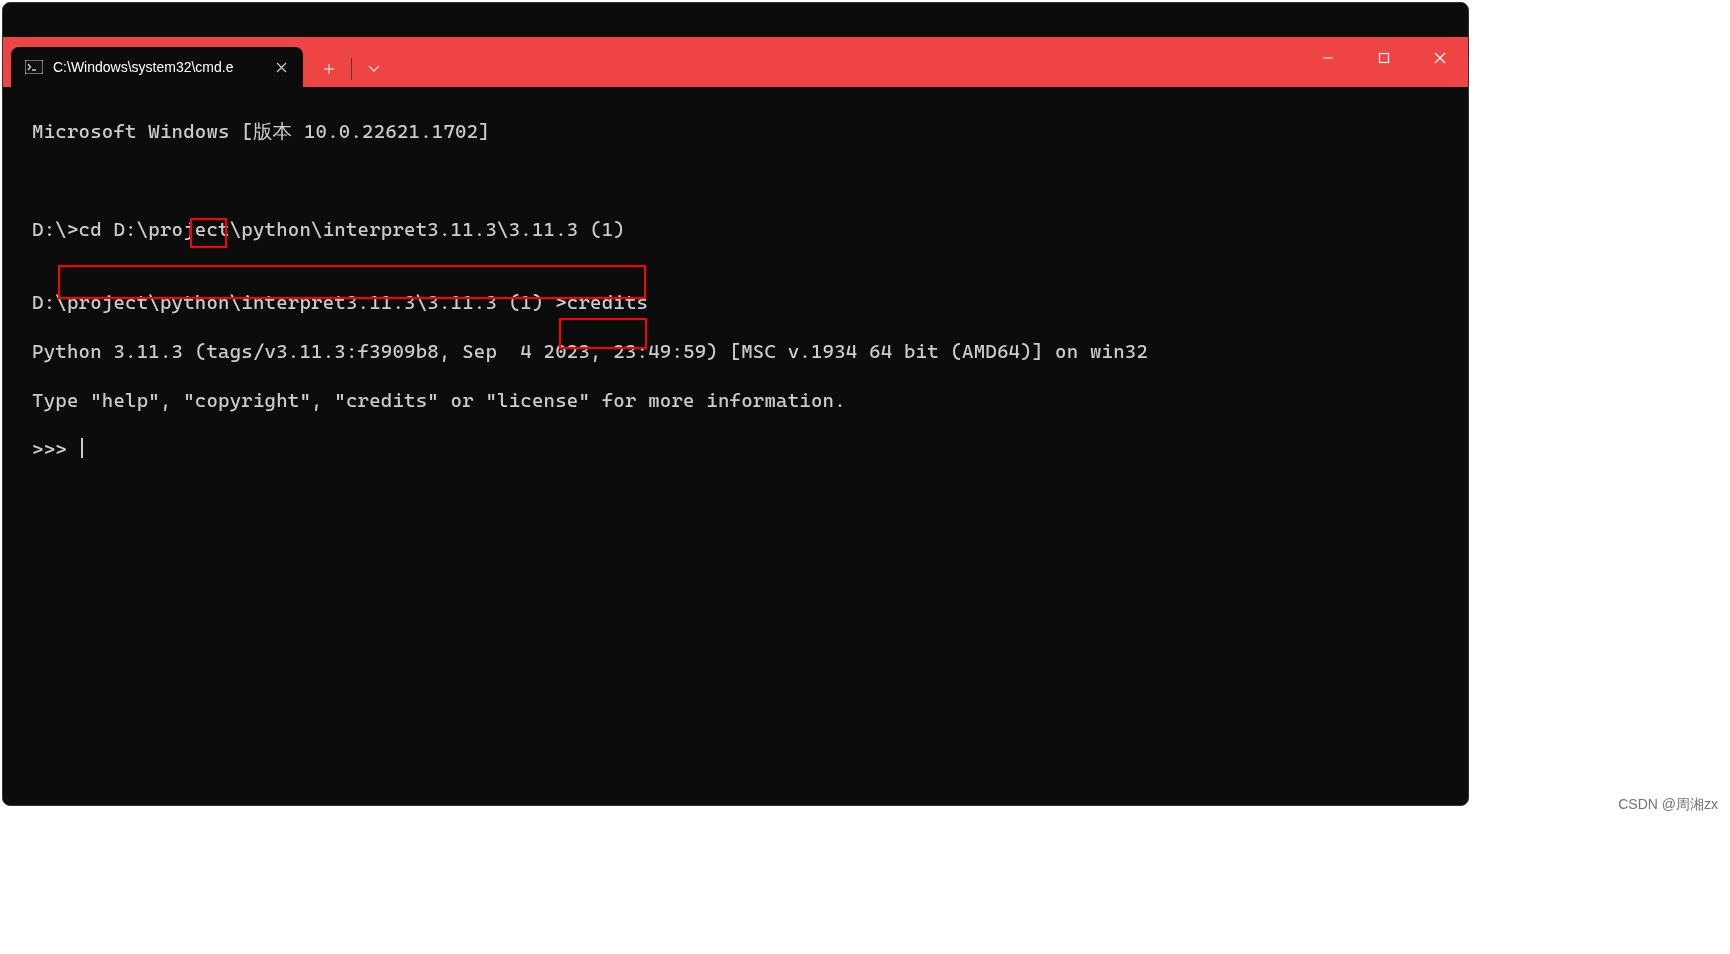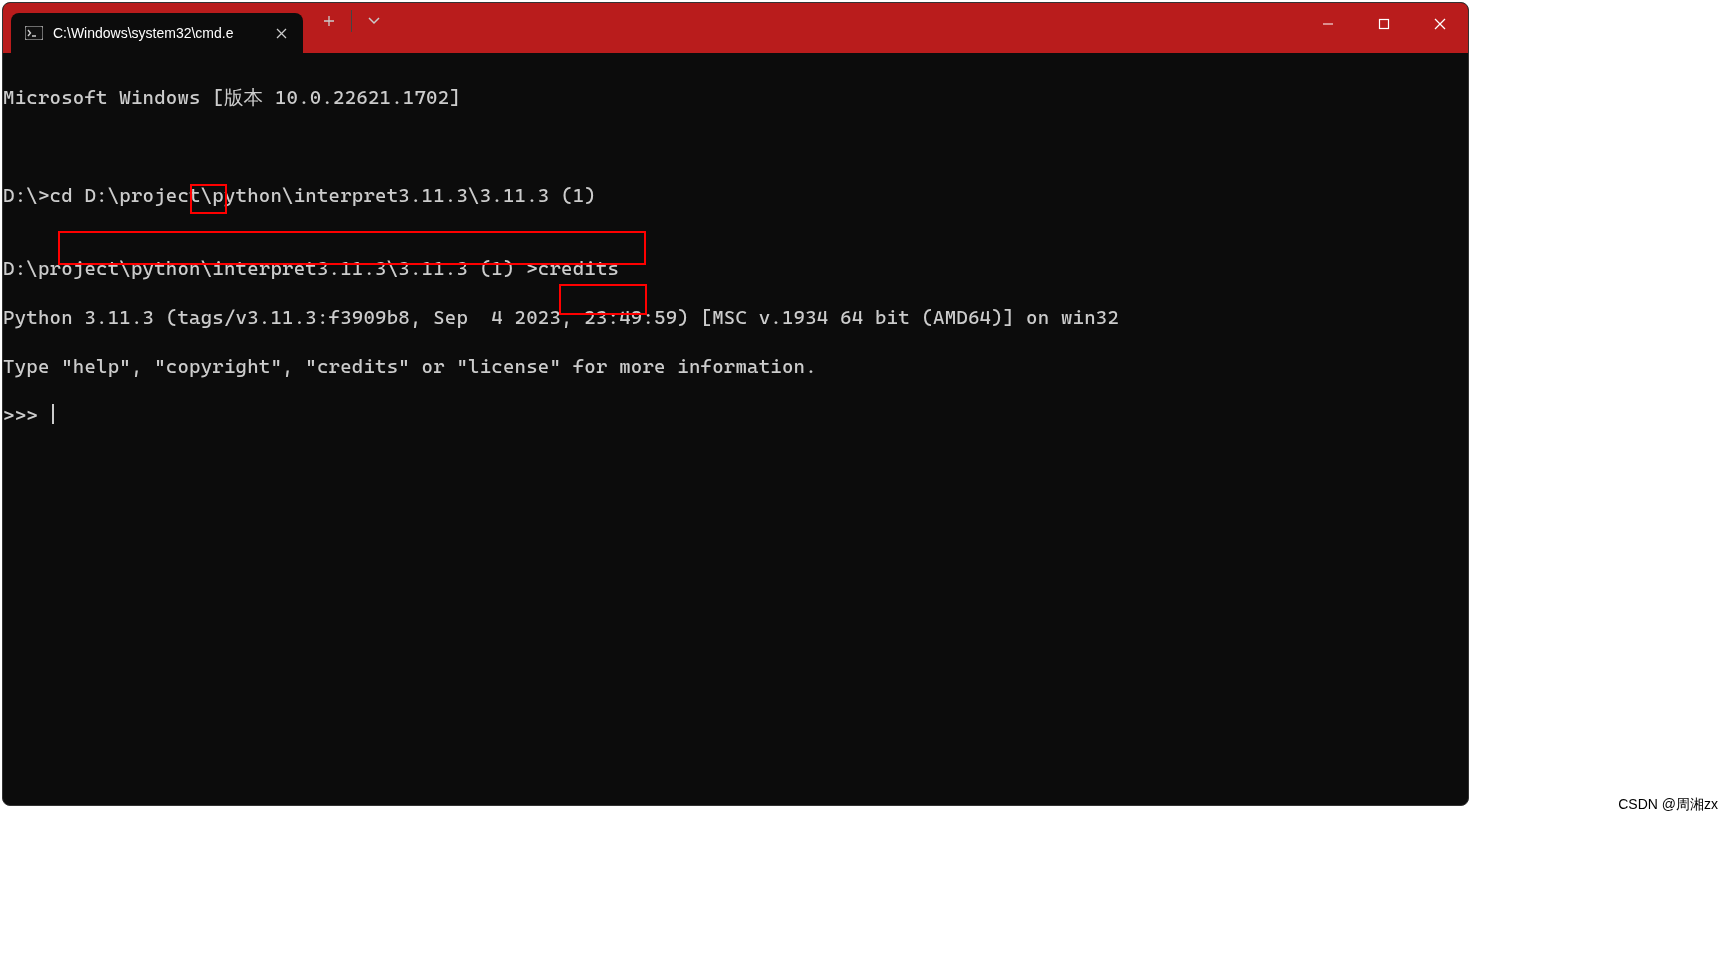--- a/index.html
+++ b/index.html
@@ -16,24 +16,25 @@
       height: 804px;
       background: #0c0c0c;
       border-radius: 8px;
       overflow: hidden;
       position: relative;
       margin: 2px;
       border: 1px solid #333;
     }
     .title-bar {
       height: 50px;
-      background: #b91c1c;
-      display: flex;
-      align-items: flex-start;
-      position: relative;
+      background: #ef4444;
+      display: flex;
+      align-items: flex-end;
+      position: relative;
+      margin-top: 34px;
     }
     .tab {
       display: flex;
       align-items: center;
       background: #0c0c0c;
       height: 40px;
       margin-top: 10px;
       margin-left: 8px;
       padding: 0 10px 0 14px;
       border-radius: 8px 8px 0 0;
@@ -98,21 +99,21 @@
     }
     .win-btn {
       width: 56px;
       display: flex;
       align-items: center;
       justify-content: center;
       color: #fff;
       cursor: pointer;
     }
     .terminal-body {
-      padding: 8px 0;
+      padding: 8px 29px;
       color: #cccccc;
       font-size: 19.5px;
       line-height: 24.5px;
       letter-spacing: 0.2px;
       white-space: pre;
       font-family: Consolas, 'Cascadia Mono', monospace;
       position: relative;
     }
     .term-line { white-space: pre; }
     .highlight-box {
@@ -130,21 +131,21 @@
       background: #ccc;
       vertical-align: -2px;
       margin-left: 2px;
     }
     .watermark {
       position: absolute;
       right: 12px;
       bottom: 140px;
       font-family: 'Microsoft YaHei', sans-serif;
       font-size: 14px;
-      color: #000000;
+      color: #737373;
     }
   </style>
 </head>
 <body>
 
 <div class="window">
   <div class="title-bar">
     <div class="tab">
       <span class="tab-icon">
         <svg width="18" height="14" viewBox="0 0 18 14">

